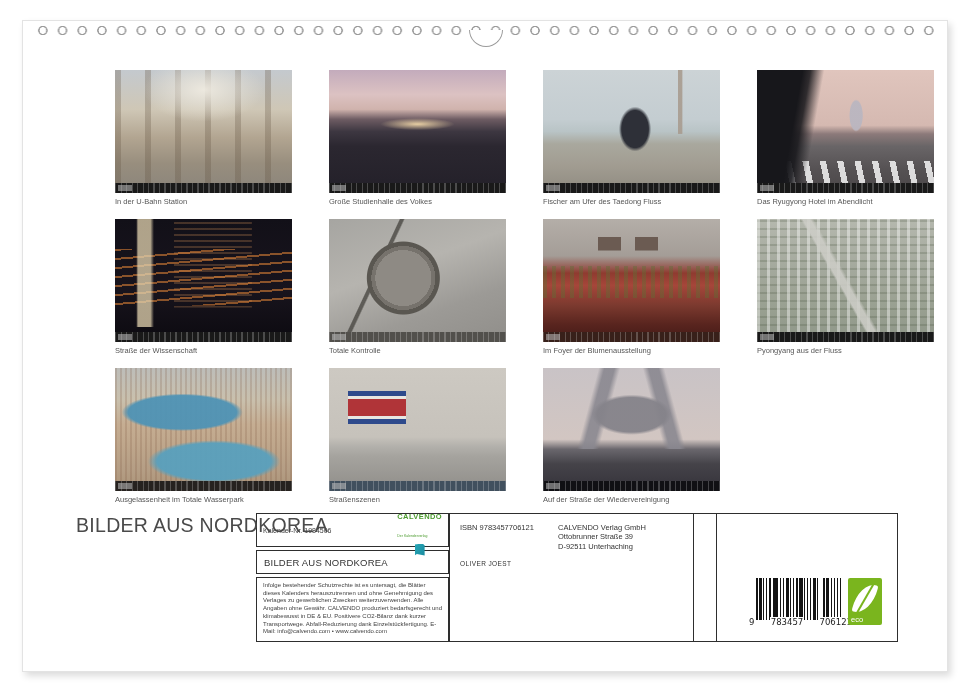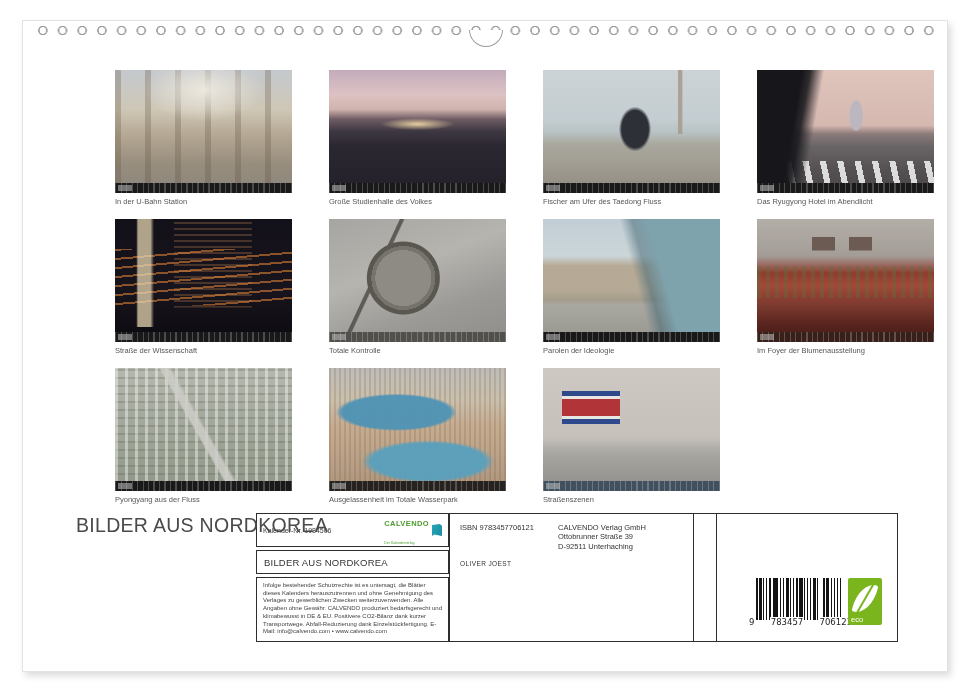--- a/index.html
+++ b/index.html
@@ -118,21 +118,21 @@
 
   
   .heading {
     position:absolute; left:53px; top:493px; z-index:10;
     font-size:19.5px; color:#4a4a4a; letter-spacing:.3px; white-space:nowrap;
   }
   .boxcol { position:absolute; left:233px; top:492px; width:193px; }
   .bx { border:1.5px solid #2e2e2e; background:transparent; }
   .bx-top { height:34px; display:flex; align-items:center; justify-content:space-between; padding:0 6px; }
   .cal-no { font-size:7px; color:#3c3c3c; white-space:nowrap; }
-  .cal-logo { display:flex; align-items:center; gap:3px; }
+  .cal-logo { display:flex; align-items:center; gap:3px;flex-direction:column; }
   .cal-logo-txt { text-align:left; }
   .cal-logo-name { font-size:7.5px; font-weight:bold; color:#4c9b2f; letter-spacing:.4px; line-height:7px; }
   .cal-logo-tag { font-size:3.5px; color:#4c9b2f; line-height:4px; }
   .cal-mark { width:10px; height:12px; background:linear-gradient(120deg,#28a7b6 0%,#1a8ba0 100%);
               clip-path:polygon(0 8%, 78% 0, 100% 14%, 100% 100%, 22% 88%, 0 100%); }
   .bx-title { height:24px; margin-top:3px; display:flex; align-items:center; padding:0 7px;
               font-size:9.5px; color:#333; letter-spacing:.2px; white-space:nowrap; }
   .bx-legal { height:65px; margin-top:3px; padding:4px 6px;
               font-size:6px; line-height:7.7px; color:#3f3f3f; }
 
@@ -188,38 +188,38 @@
       </div>
       <div class="cell">
         <div class="photo p5"></div>
         <div class="caption">Straße der Wissenschaft</div>
       </div>
       <div class="cell">
         <div class="photo p6"></div>
         <div class="caption">Totale Kontrolle</div>
       </div>
       <div class="cell">
-        <div class="photo p7"></div>
-        <div class="caption">Parolen der Ideologie</div>
-      </div>
-      <div class="cell">
         <div class="photo p8"></div>
         <div class="caption">Im Foyer der Blumenausstellung</div>
       </div>
       <div class="cell">
         <div class="photo p9"></div>
         <div class="caption">Pyongyang aus der Fluss</div>
       </div>
       <div class="cell">
         <div class="photo p10"></div>
         <div class="caption">Ausgelassenheit im Totale Wasserpark</div>
       </div>
       <div class="cell">
         <div class="photo p11"></div>
         <div class="caption">Straßenszenen</div>
+      </div>
+      <div class="cell">
+        <div class="photo p12"></div>
+        <div class="caption">Auf der Straße der Wiedervereinigung</div>
       </div>
     </div>
 
     <div class="heading">BILDER AUS NORDKOREA</div>
 
     <div class="boxcol">
       <div class="bx bx-top">
         <span class="cal-no">Kalender-Nr. 1984506</span>
         <span class="cal-logo">
           <span class="cal-logo-txt">

